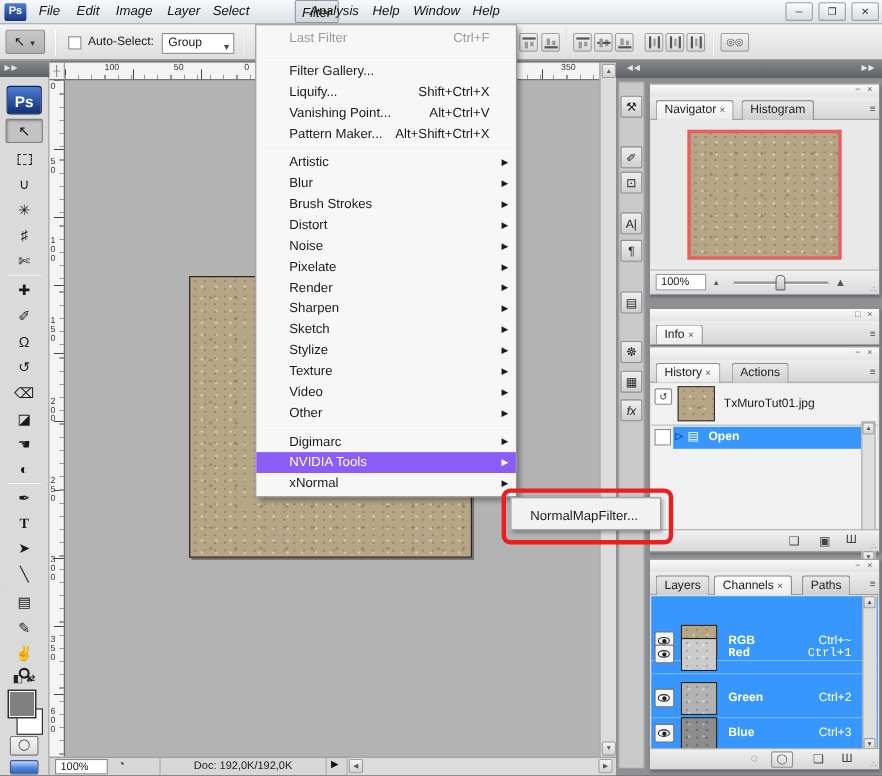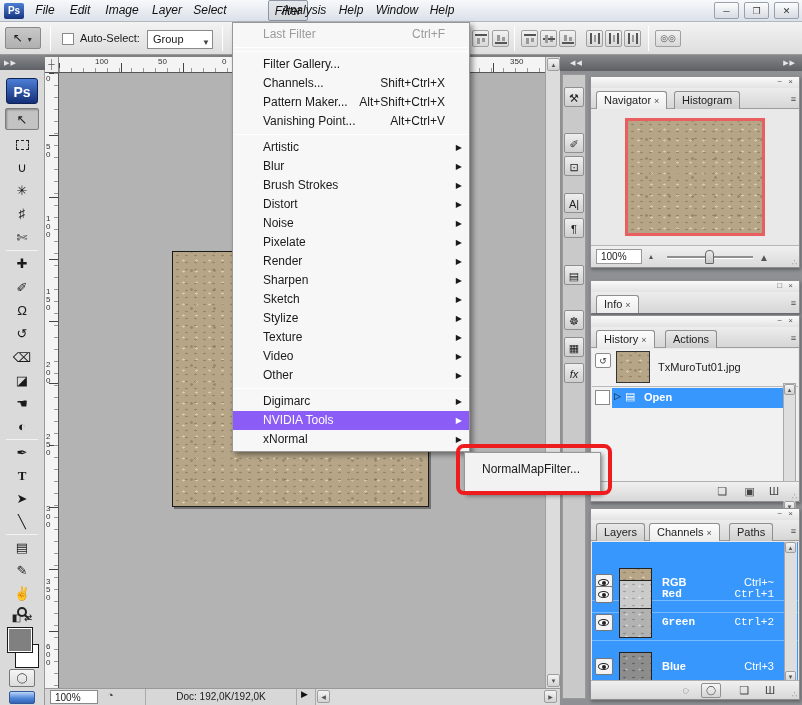--- a/index.html
+++ b/index.html
@@ -244,21 +244,21 @@
   #filter-menu{ position:absolute; left:232px; top:22px; width:238px; background:#f7f7f7;
     border:1px solid #979797; box-shadow:3px 3px 5px rgba(0,0,0,.4); padding:2px 0; z-index:40; }
   .mi{ position:relative; height:19px; line-height:19px; font-size:12px; padding-left:30px; }
   .mi .sc{ position:absolute; right:24px; top:0; }
   .mi .arr{ position:absolute; right:7px; top:0; font-size:8px; }
   .mi.disabled{ color:#9b9b9b; }
   .mi.hl{ background:#8b5cf6; color:#fff; }
   .msep{ height:1px; background:#d9d9d9; margin:3px 1px; border-bottom:1px solid #fff; }
 
   
-  #submenu{ position:absolute; left:464px; top:452px; width:137px; height:42px; background:#f2f2f2;
+  #submenu{ position:absolute; left:464px; top:452px; width:137px; height:30px; background:#f2f2f2;
     border:1px solid #979797; box-shadow:2px 2px 4px rgba(0,0,0,.4); font-size:12px;
     line-height:32px; padding-left:17px; z-index:90; }
   #red-box{ position:absolute; left:456px; top:444px; width:156px; height:51px;
     border:4px solid #ee1c1c; border-radius:8px; z-index:100; pointer-events:none; }
 </style>
 </head>
 <body>
 
 <div id="root">
 
@@ -503,21 +503,21 @@
           <span class="ch-short">Ctrl+~</span>
         </div>
         <div class="ch-row" style="top:36px;font-family:Liberation Mono, monospace;">
           <span class="eye-btn">
               <span class="eye"></span>
             </span>
           <span class="ch-thumb texl"></span>
           <span class="ch-name">Red</span>
           <span class="ch-short">Ctrl+1</span>
         </div>
-        <div class="ch-row" style="top:64px;font-family:Liberation Mono, monospace;">
+        <div class="ch-row" style="top:76px;">
           <span class="eye-btn">
               <span class="eye"></span>
             </span>
           <span class="ch-thumb texm"></span>
           <span class="ch-name">Green</span>
           <span class="ch-short">Ctrl+2</span>
         </div>
         <div class="ch-row" style="top:108px;">
           <span class="eye-btn">
               <span class="eye"></span>
@@ -545,31 +545,31 @@
     <div class="mi disabled">
       <span>Last Filter</span>
       <span class="sc">Ctrl+F</span>
     </div>
     <div class="msep"></div>
     <div class="msep"></div>
     <div class="mi">
       <span>Filter Gallery...</span>
     </div>
     <div class="mi">
-      <span>Channels...</span>
+      <span>Liquify...</span>
       <span class="sc">Shift+Ctrl+X</span>
+    </div>
+    <div class="mi">
+      <span>Vanishing Point...</span>
+      <span class="sc">Alt+Ctrl+V</span>
     </div>
     <div class="mi">
       <span>Pattern Maker...</span>
       <span class="sc">Alt+Shift+Ctrl+X</span>
     </div>
-    <div class="mi">
-      <span>Vanishing Point...</span>
-      <span class="sc">Alt+Ctrl+V</span>
-    </div>
     <div class="msep"></div>
     <div class="mi">
       <span>Artistic</span>
       <span class="arr">▶</span>
     </div>
     <div class="mi">
       <span>Blur</span>
       <span class="arr">▶</span>
     </div>
     <div class="mi">

